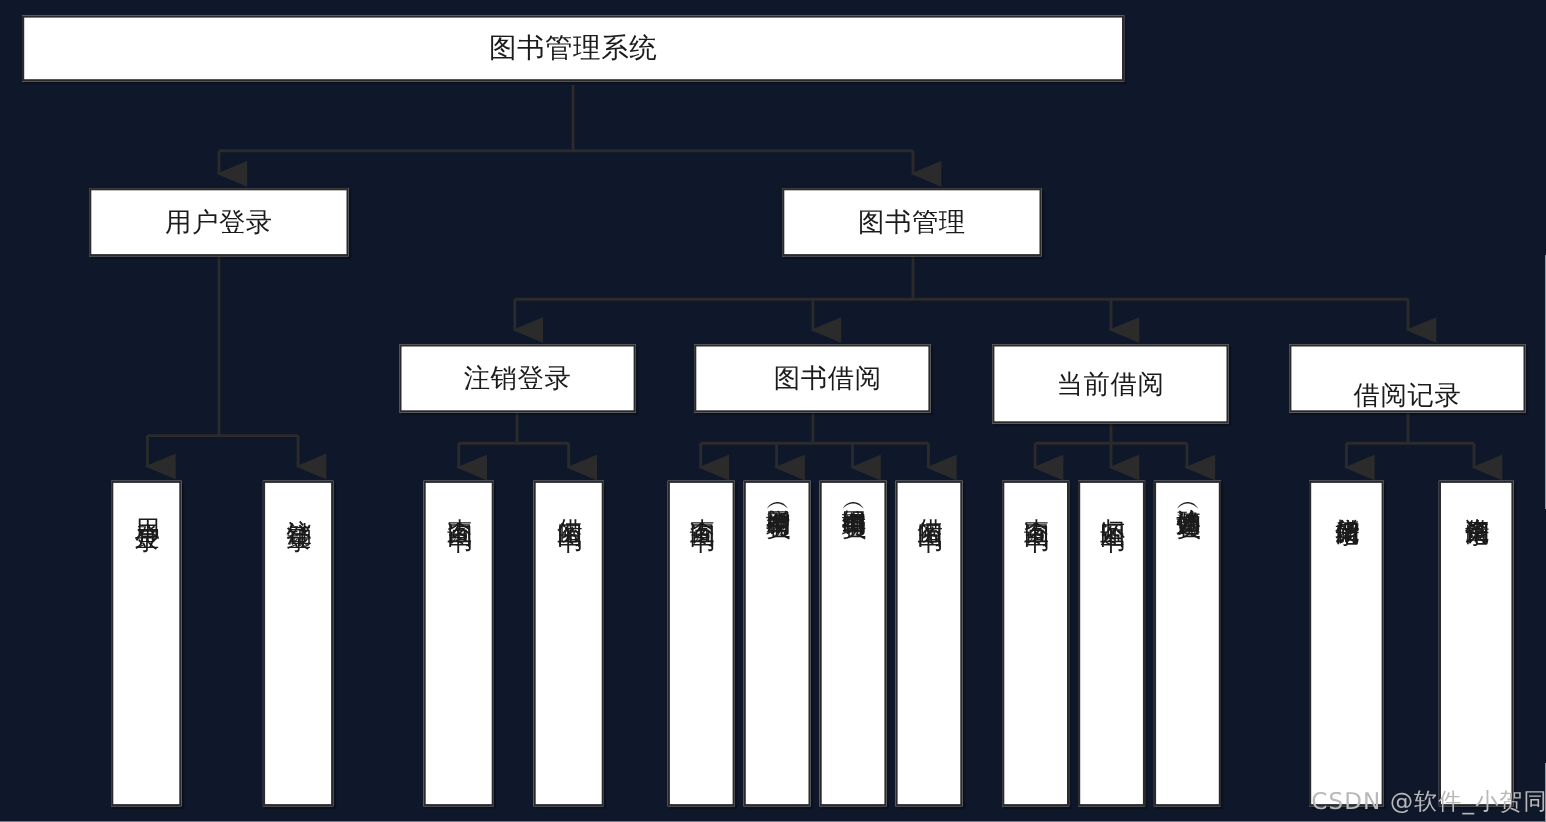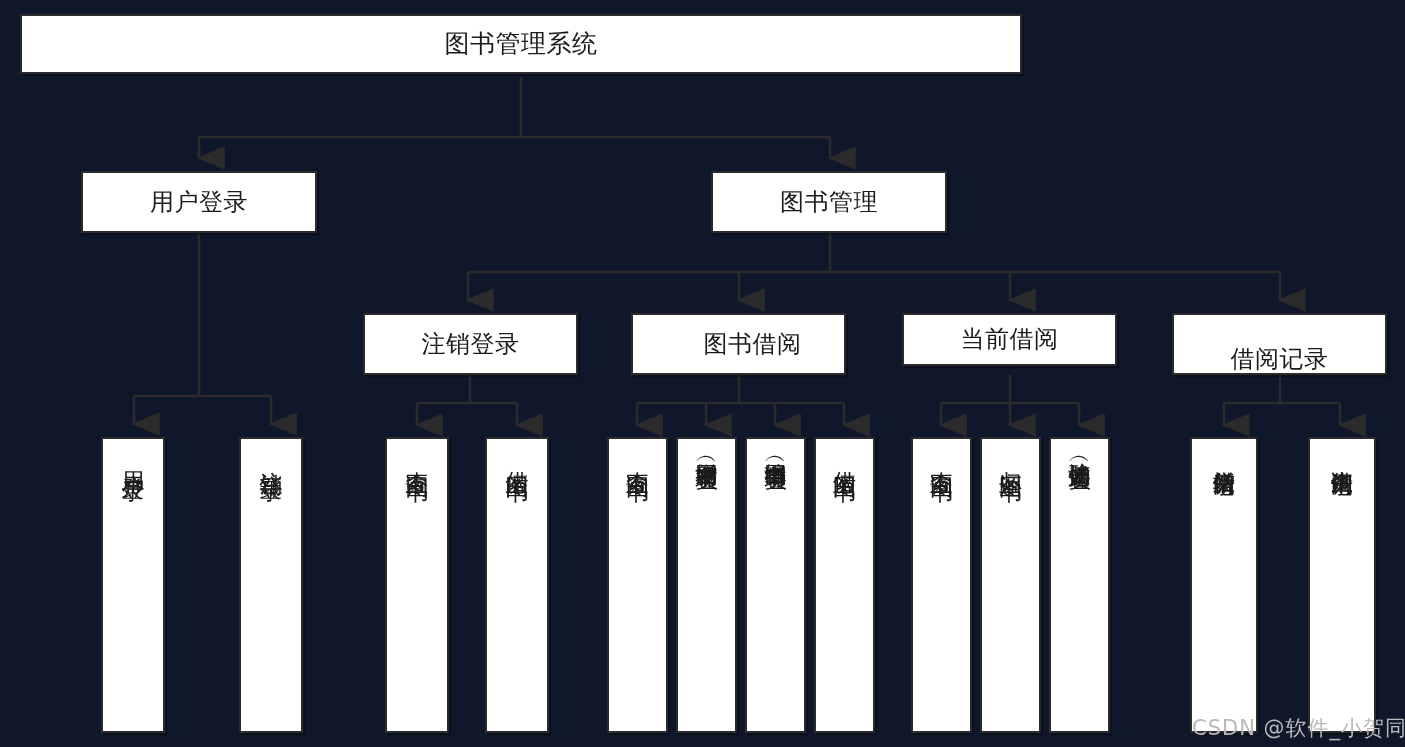--- a/index.html
+++ b/index.html
@@ -144,21 +144,21 @@
   <div class="node h" style="left:711px; top:171px; width:236px; height:62px;">
     <span class="label">图书管理</span>
   </div>
 
   <div class="node h" style="left:363px; top:313px; width:215px; height:62px;">
     <span class="label">注销登录</span>
   </div>
   <div class="node h" style="left:631px; top:313px; width:215px; height:62px;padding-left:28px;">
     <span class="label">图书借阅</span>
   </div>
-  <div class="node h" style="left:902px; top:313px; width:215px; height:53px;">
+  <div class="node h" style="left:902px; top:313px; width:215px; height:72px;">
     <span class="label">当前借阅</span>
   </div>
   <div class="node h" style="left:1172px; top:313px; width:215px; height:62px;align-items:flex-end;">
     <span class="label">借阅记录</span>
   </div>
 
   <div class="node v" style="left:101px; top:437px; width:64px; height:296px;">
     <span class="label">用户登录</span>
   </div>
   <div class="node v" style="left:239px; top:437px; width:64px; height:296px;">

